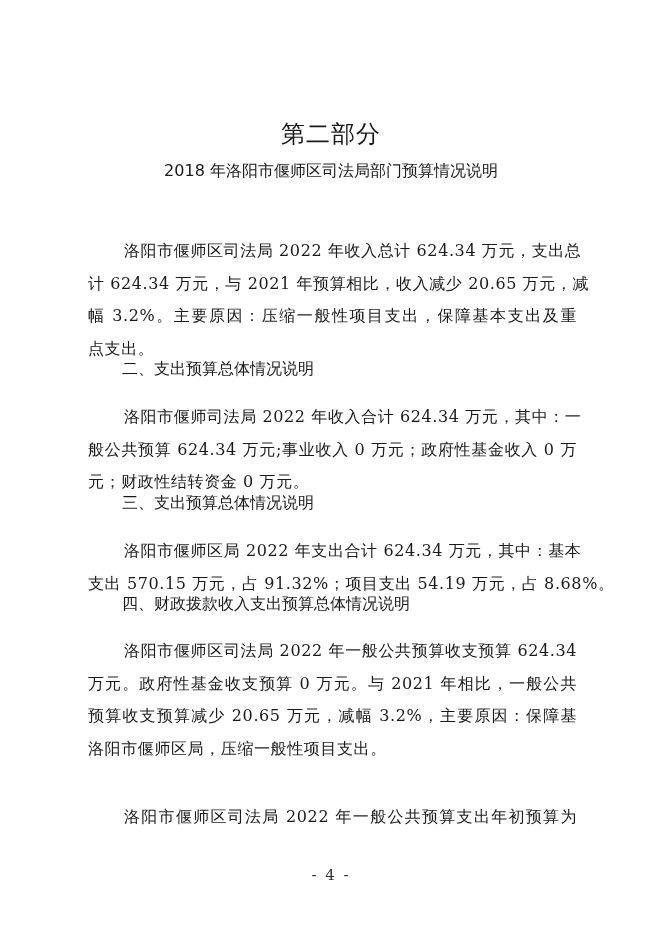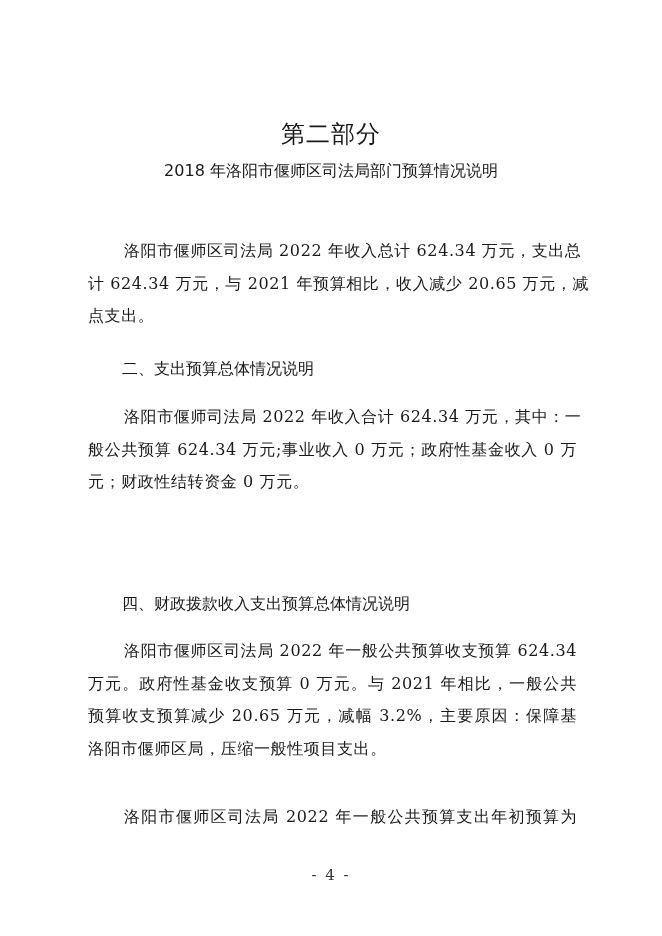--- a/index.html
+++ b/index.html
@@ -26,30 +26,36 @@
 </head>
 <body>
 
 <div class="page">
   <div class="title">第二部分</div>
   <div class="subtitle">2018 年洛阳市偃师区司法局部门预算情况说明</div>
 
   <div class="para" style="top:222px">
     <span class="line first">洛阳市偃师区司法局 2022 年收入总计 624.34 万元，支出总</span>
     <span class="line">计 624.34 万元，与 2021 年预算相比，收入减少 20.65 万元，减</span>
+    <span class="line">幅 3.2%。主要原因：压缩一般性项目支出，保障基本支出及重</span>
     <span class="line last">点支出。</span>
   </div>
 
   <div class="heading" style="top:356px">二、支出预算总体情况说明</div>
   <div class="para" style="top:388px">
     <span class="line first">洛阳市偃师司法局 2022 年收入合计 624.34 万元，其中：一</span>
     <span class="line">般公共预算 624.34 万元;事业收入 0 万元；政府性基金收入 0 万</span>
     <span class="line last">元；财政性结转资金 0 万元。</span>
   </div>
 
+  <div class="heading" style="top:490px">三、支出预算总体情况说明</div>
+  <div class="para" style="top:522px">
+    <span class="line first">洛阳市偃师区局 2022 年支出合计 624.34 万元，其中：基本</span>
+    <span class="line">支出 570.15 万元，占 91.32%；项目支出 54.19 万元，占 8.68%。</span>
+  </div>
 
   <div class="heading" style="top:591px">四、财政拨款收入支出预算总体情况说明</div>
   <div class="para" style="top:622px">
     <span class="line first">洛阳市偃师区司法局 2022 年一般公共预算收支预算 624.34</span>
     <span class="line">万元。政府性基金收支预算 0 万元。与 2021 年相比，一般公共</span>
     <span class="line">预算收支预算减少 20.65 万元，减幅 3.2%，主要原因：保障基</span>
     <span class="line last">洛阳市偃师区局，压缩一般性项目支出。</span>
   </div>
 
   <div class="para" style="top:788px">

